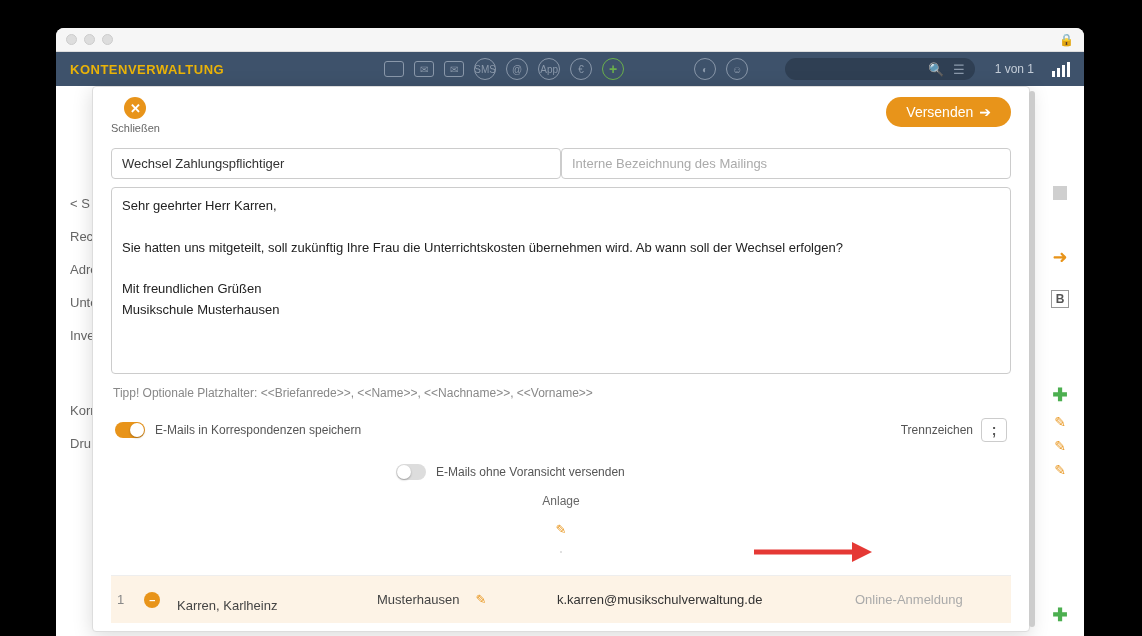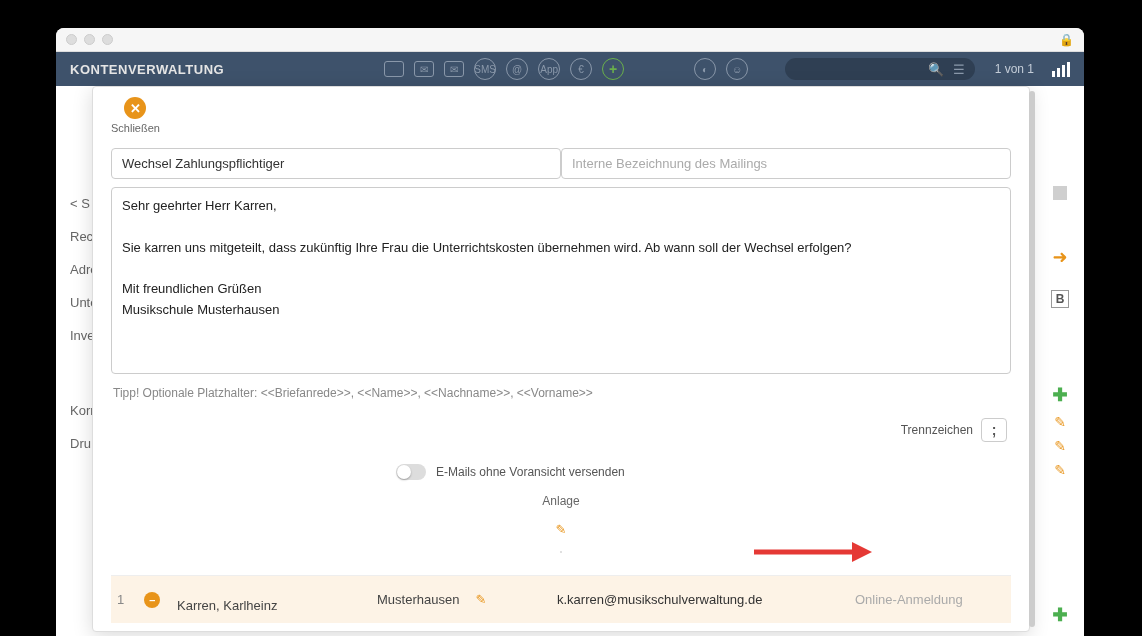--- a/index.html
+++ b/index.html
@@ -39,21 +39,21 @@
   .app-toolbar {
     height: 34px;
     background: #3e526b;
     color: #c4cdd8;
     display: flex;
     align-items: center;
     padding: 0 14px;
     gap: 10px;
     font-size: 13px;
   }
-  .app-title { font-weight: 600; letter-spacing: 0.5px; font-size: 13px; color: #e5e5e5; }
+  .app-title { font-weight: 600; letter-spacing: 0.5px; font-size: 13px; color: #eab308; }
   .tb-icons { display: flex; gap: 10px; margin-left: 150px; align-items: center; }
   .tb-ico {
     width: 22px; height: 22px; border: 1.5px solid #8a98aa; border-radius: 50%;
     display: flex; align-items: center; justify-content: center;
     font-size: 10px; color: #8a98aa;
   }
   .tb-ico.sq { border-radius: 3px; width: 20px; height: 16px; }
   .tb-ico.plus { border-color: #6ab04c; color: #6ab04c; font-size: 14px; font-weight: bold; }
   .tb-search {
     margin-left: auto;
@@ -314,38 +314,48 @@
   </div>
 
   <div class="modal">
     <div class="modal-scroll"></div>
 
     <div class="modal-header">
       <div class="close-group">
         <div class="close-btn">✕</div>
         <div class="close-label">Schließen</div>
       </div>
+      <button class="send-btn">
+        <span>Versenden</span>
+        <span>➔</span>
+      </button>
     </div>
 
     <div class="modal-body">
       <div class="subject-row">
         <input class="text-input" value="Wechsel Zahlungspflichtiger" style="">
         <input class="text-input" placeholder="Interne Bezeichnung des Mailings" style="">
       </div>
 
       <div class="message-area">Sehr geehrter Herr Karren,
 
-Sie karren uns mitgeteilt, dass zukünftig Ihre Frau die Unterrichtskosten übernehmen wird. Ab wann soll der Wechsel erfolgen?
+Sie hatten uns mitgeteilt, soll zukünftig Ihre Frau die Unterrichtskosten übernehmen wird. Ab wann soll der Wechsel erfolgen?
 
 Mit freundlichen Grüßen
 Musikschule Musterhausen</div>
 
       <div class="tip-row">Tipp! Optionale Platzhalter: &lt;&lt;Briefanrede&gt;&gt;, &lt;&lt;Name&gt;&gt;, &lt;&lt;Nachname&gt;&gt;, &lt;&lt;Vorname&gt;&gt;</div>
 
       <div class="options-row">
+        <div class="opt-col-left">
+          <div class="toggle on">
+              <div class="knob"></div>
+            </div>
+          <span>E-Mails in Korrespondenzen speichern</span>
+        </div>
         <div class="opt-col-right">
           <span>Trennzeichen</span>
           <div class="sep-box">;</div>
         </div>
       </div>
 
       <div class="options-row second">
         <div class="opt-col-left">
           <div class="toggle">
               <div class="knob"></div>

